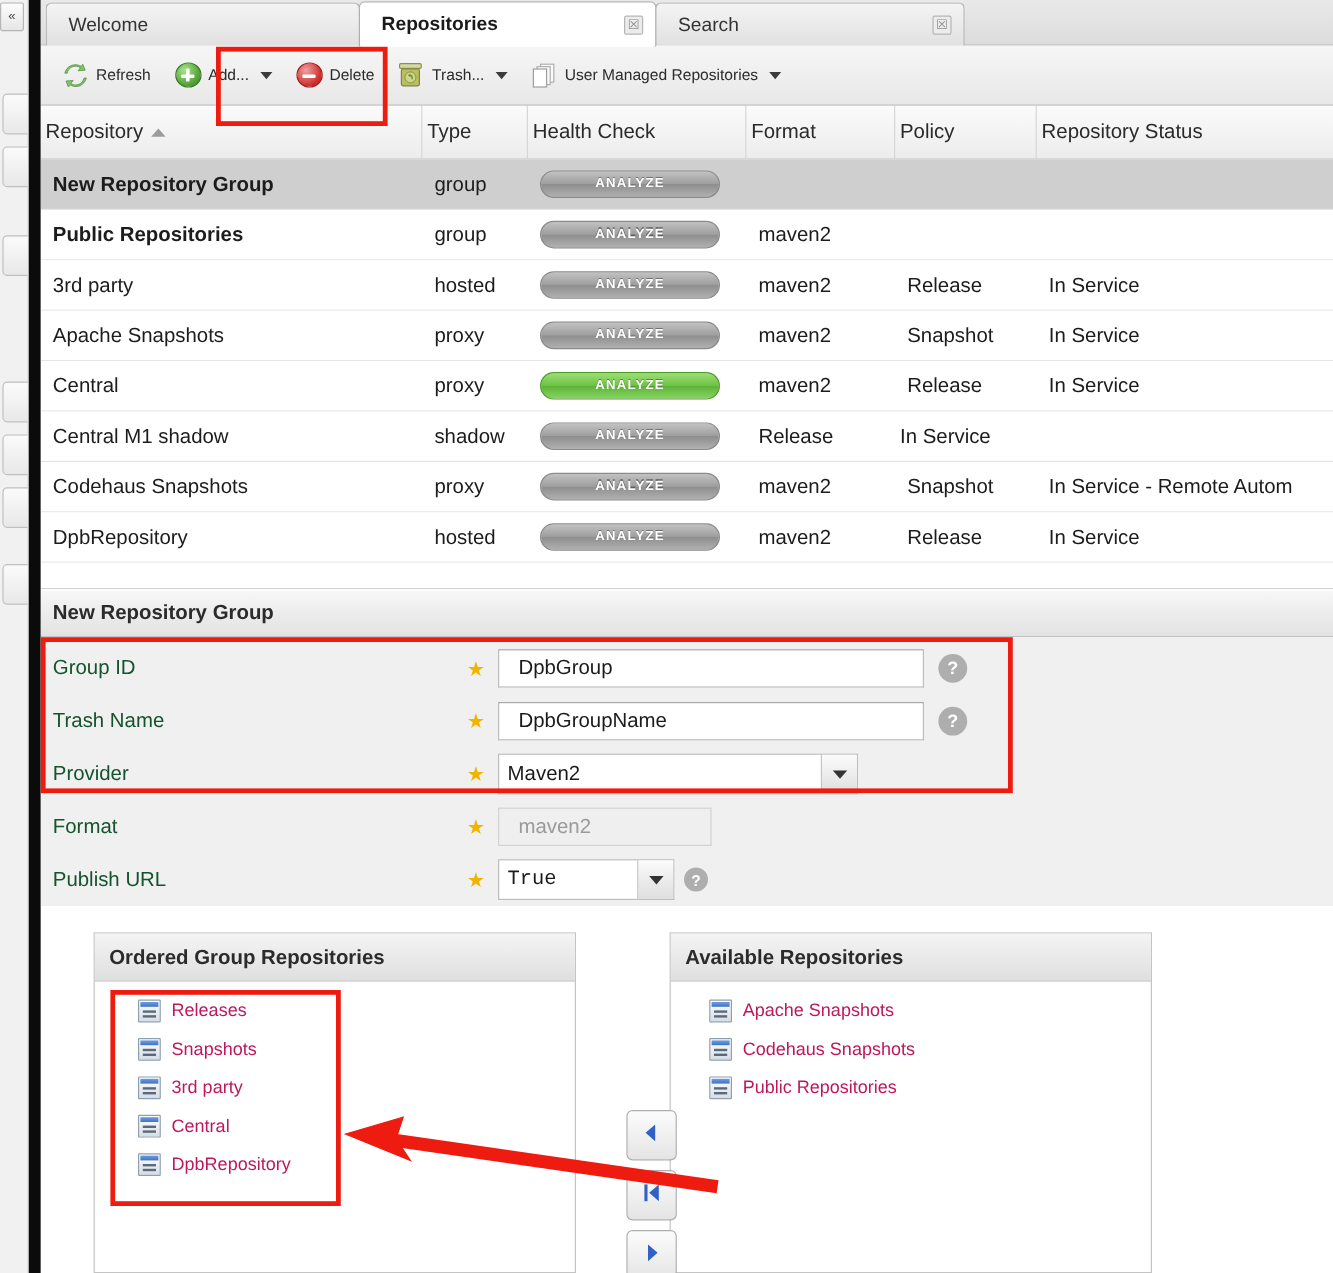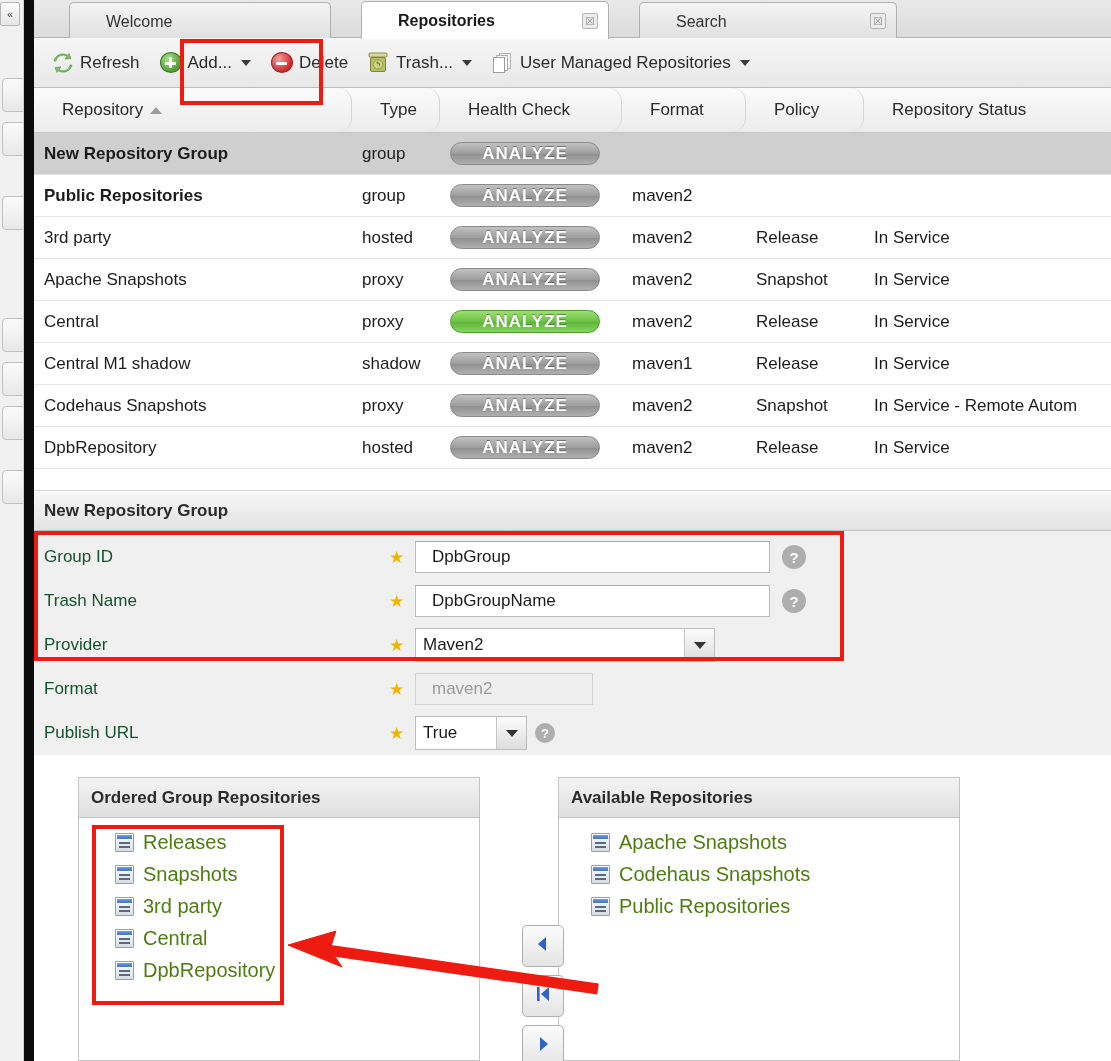--- a/index.html
+++ b/index.html
@@ -76,32 +76,31 @@
     border-bottom: 1px solid #b3b3b3;
     padding-left: 4px;
     white-space: nowrap;
     font-size: 0;
   }
   .tab {
     display: inline-block;
     position: relative;
     height: 37px;
     margin-top: 1px;
-    padding: 0 34px 0 36px;
+    padding: 0 34px 0 18px;
     border: 1px solid #b0b0b0;
     border-bottom: none;
     border-radius: 5px 5px 0 0;
     background: linear-gradient(#f4f4f4, #e0e0e0);
     font-size: 16px;
     line-height: 37px;
     color: #333;
     vertical-align: bottom;
     cursor: pointer;
     margin-right: -1px;
-    margin-left: 31px;
   }
   .tab.w1 { width: 262px; }
   .tab.w2 { width: 248px; }
   .tab.w3 { width: 258px; }
   .tab.active {
     background: #ffffff;
     color: #1a1a1a;
     font-weight: bold;
     height: 38px;
     z-index: 3;
@@ -131,21 +130,21 @@
     border-bottom: 1px solid #bcbcbc;
     display: flex;
     align-items: center;
     padding-left: 8px;
   }
   .tb-item {
     display: flex;
     align-items: center;
     height: 36px;
     padding: 0 10px;
-    font-size: 17px;
+    font-size: 13px;
     color: #2b2b2b;
     cursor: pointer;
     white-space: nowrap;
   }
   .tb-item .lbl { margin-left: 6px; }
   .caret {
     display: inline-block;
     margin-left: 9px;
     width: 0; height: 0;
     border-left: 5px solid transparent;
@@ -190,25 +189,24 @@
     display: flex;
     height: 45px;
     background: linear-gradient(#fbfbfb, #ececec);
     border-bottom: 1px solid #c6c6c6;
     font-size: 17px;
     color: #2a2a2a;
   }
   .gh {
     display: flex;
     align-items: center;
-    padding-left: 28px;
+    padding-left: 4px;
     border-right: 1px solid #d6d6d6;
     overflow: hidden;
     white-space: nowrap;
-    border-radius: 14px;
   }
   .sort-asc {
     display:inline-block; margin-left:7px;
     width:0;height:0;
     border-left:6px solid transparent;
     border-right:6px solid transparent;
     border-bottom:7px solid #9c9c9c;
   }
   .grid-row {
     display: flex;
@@ -234,21 +232,21 @@
   .col-format { width: 124px; flex: 0 0 124px; }
   .col-policy { width: 118px; flex: 0 0 118px; }
   .col-status { width: 247px; flex: 0 0 247px; border-right:none; }
 
   .analyze {
     display: inline-block;
     width: 150px; height: 23px;
     line-height: 21px;
     text-align: center;
     border-radius: 12px;
-    font-size: 17px;
+    font-size: 11px;
     font-weight: bold;
     letter-spacing: 1px;
     color: #ffffff;
     text-shadow: 0 -1px 0 rgba(0,0,0,.35);
     background: linear-gradient(#c2c2c2, #9d9d9d 50%, #8e8e8e 51%, #b0b0b0);
     border: 1px solid #8a8a8a;
     cursor: pointer;
   }
   .analyze.green {
     background: linear-gradient(#9ede76, #6cc244 50%, #5cb335 51%, #86d563);
@@ -319,21 +317,21 @@
     background: #ffffff;
     border: 1px solid #bdbdbd;
     font-size: 17px;
     color: #1b1b1b;
     display: flex;
     align-items: center;
     padding-left: 7px;
     cursor: pointer;
   }
   .fselect.w-prov { width: 300px; }
-  .fselect.w-pub  { width: 112px; }
+  .fselect.w-pub  { width: 147px; font-family: Liberation Mono, monospace; }
   .fselect .arrowbox {
     position: absolute;
     right: 0; top: 0; bottom: 0;
     width: 30px;
     background: linear-gradient(#fbfbfb, #dedede);
     border-left: 1px solid #c6c6c6;
     display: flex; align-items: center; justify-content: center;
   }
   .fselect .arrowbox i {
     width:0;height:0;
@@ -384,22 +382,22 @@
     overflow: hidden;
   }
   .tp.left  { width: 402px; }
   .tp.right { width: 402px; }
   .tp-gap   { width: 78px; flex: 0 0 78px; }
 
   .litem {
     display: flex;
     align-items: center;
     height: 32px;
-    font-size: 20px;
-    color: #4d7c0f;
+    font-size: 15px;
+    color: #be185d;
     padding-left: 24px;
     cursor: pointer;
   }
   .tp.right .litem { padding-left: 20px; }
   .doc-ico {
     width: 19px; height: 19px;
     flex: 0 0 19px;
     margin-right: 9px;
     border: 1px solid #8f9fae;
     background: linear-gradient(#ffffff, #d6dde6);
@@ -596,21 +594,20 @@
           <div class="gc col-format">maven2</div>
           <div class="gc col-policy">Release</div>
           <div class="gc col-status">In Service</div>
         </div>
         <div class="grid-row">
           <div class="gc col-repo">Central M1 shadow</div>
           <div class="gc col-type">shadow</div>
           <div class="gc col-health">
             <span class="analyze">ANALYZE</span>
           </div>
-          <div class="gc col-format">maven1</div>
           <div class="gc col-policy">Release</div>
           <div class="gc col-status">In Service</div>
         </div>
         <div class="grid-row">
           <div class="gc col-repo">Codehaus Snapshots</div>
           <div class="gc col-type">proxy</div>
           <div class="gc col-health">
             <span class="analyze">ANALYZE</span>
           </div>
           <div class="gc col-format">maven2</div>

